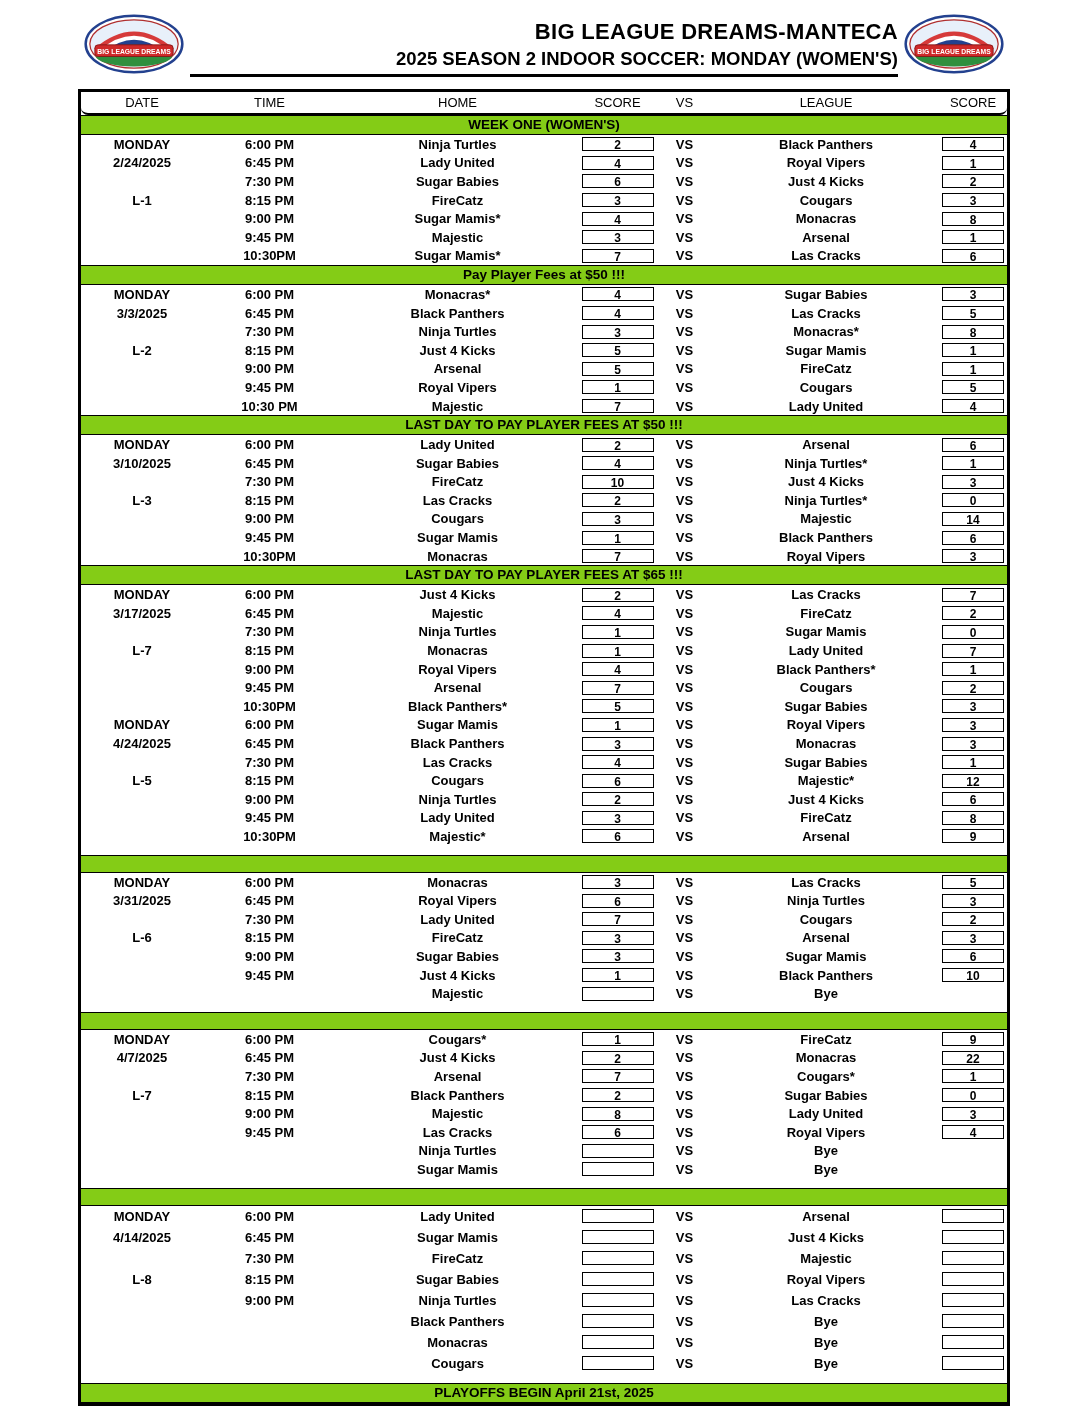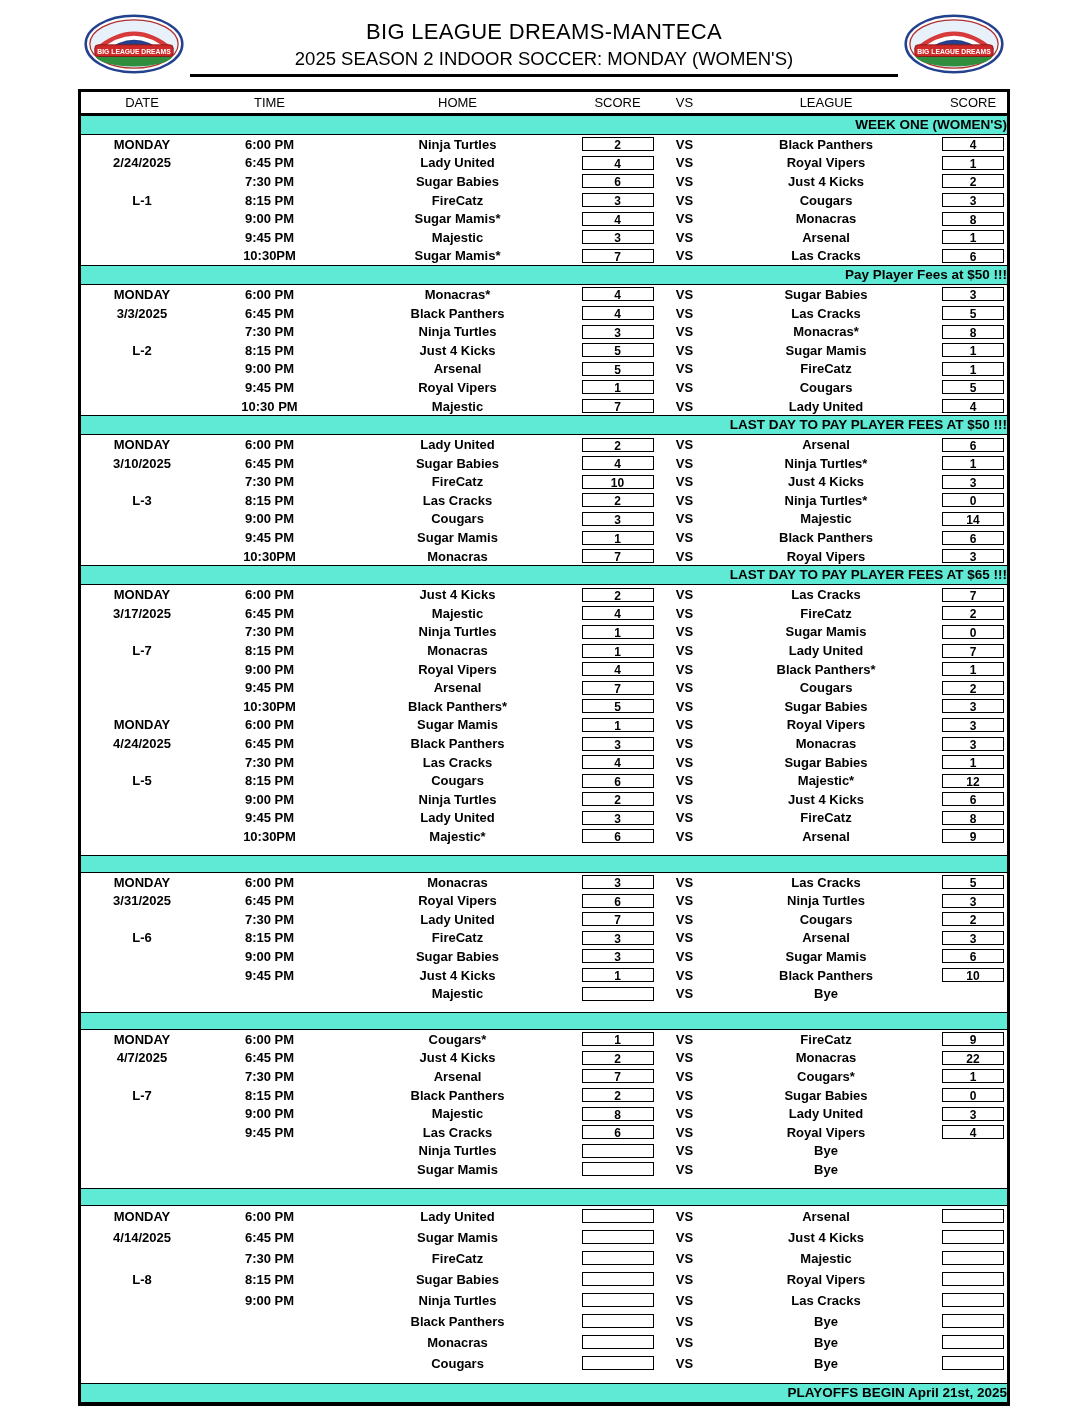--- a/index.html
+++ b/index.html
@@ -1,31 +1,31 @@
 <!DOCTYPE html>
 <html><head>
 <meta charset="utf-8">
 <style>
   html,body{margin:0;padding:0;background:#ffffff;}
   .page{width:1088px;min-height:1408px;box-sizing:border-box;padding-top:14px;
         font-family:"Liberation Sans",sans-serif;color:#000;}
   .header{display:flex;justify-content:space-between;align-items:flex-start;margin:0 84px;}
   .logo{flex:0 0 auto;}
-  .titles{flex:1;text-align:center;border-bottom:3px solid #000;padding:2px 0 4px;margin:0 6px;}
+  .titles{flex:1;text-align:right;border-bottom:3px solid #000;padding:2px 0 4px;margin:0 6px;font-weight:bold;}
   .title{font-size:22px;letter-spacing:.3px;margin:3px 0 3px;}
   .subtitle{font-size:18.5px;margin:0;}
   .table{margin:11px 78px 0;border:3px solid #000;}
   .colheader,.row{display:grid;grid-template-columns:122px 133px 243px 77px 57px 226px 68px;
-        align-items:center;text-align:center;}
+        align-items:center;text-align:center;border-radius:7px;}
   .colheader{height:21px;border-bottom:2px solid #000;font-size:13px;}
   .row{height:18.6px;font-size:13px;font-weight:bold;}
   .row.tall{height:21px;}
   .cell{overflow:hidden;white-space:nowrap;}
-  .banner{background:#5eead4;border-top:1px solid #000;border-bottom:1px solid #000;
-        text-align:right;font-weight:bold;font-size:13.5px;height:18px;line-height:18px;}
+  .banner{background:#84cc16;border-top:1px solid #000;border-bottom:1px solid #000;
+        text-align:center;font-weight:bold;font-size:13.5px;height:18px;line-height:18px;}
   .banner.empty{height:16px;}
   .spacer{height:9px;}
   .scorebox{border:1px solid #000;width:72px;height:14px;margin:0 auto;font-size:12px;
         line-height:14px;text-align:center;box-sizing:border-box;}
   .scorebox.g{width:62px;}
 </style>
 </head>
 <body>
 
 <div class="page">

